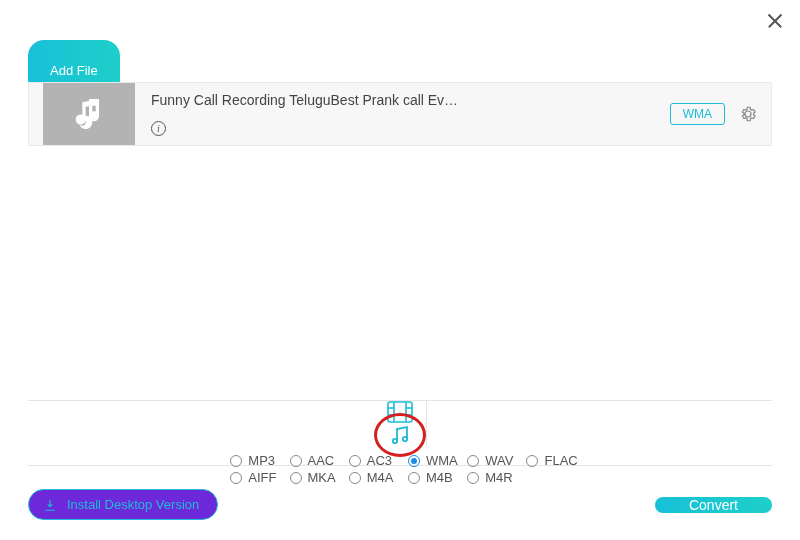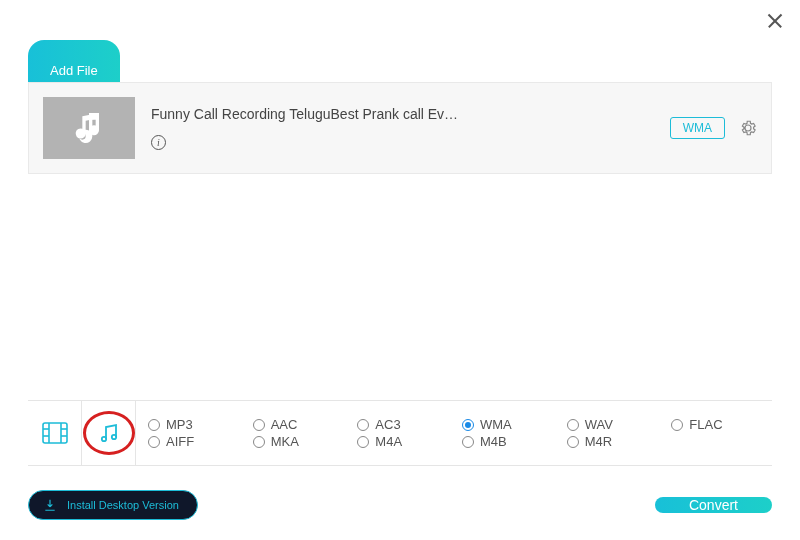--- a/index.html
+++ b/index.html
@@ -43,21 +43,21 @@
     padding: 23px 22px;
     font-size: 13px;
     cursor: pointer;
   }
 
   .file-row {
     position: absolute;
     top: 82px;
     left: 28px;
     right: 28px;
-    height: 92px;
+    height: 64px;
     background: #f7f7f7;
     border: 1px solid #e9e9e9;
     display: flex;
     align-items: center;
     padding: 10px 14px;
   }
   .thumb {
     width: 92px;
     height: 62px;
     background: #b3b3b3;
@@ -113,20 +113,21 @@
   .formats-panel {
     position: absolute;
     left: 28px;
     right: 28px;
     top: 400px;
     border-top: 1px solid #e5e5e5;
     border-bottom: 1px solid #e5e5e5;
     height: 66px;
     display: flex;
     align-items: center;
+    flex-direction: column;
   }
   .tab-icon {
     width: 54px;
     height: 100%;
     display: flex;
     align-items: center;
     justify-content: center;
     border-right: 1px solid #e5e5e5;
     color: #888;
   }
@@ -184,24 +185,24 @@
     left: 28px;
     right: 28px;
     bottom: 20px;
     display: flex;
     align-items: center;
     justify-content: space-between;
   }
   .install-btn {
     border: 1px solid #1dbcd8;
     color: #1dbcd8;
-    background: #0f172a;
+    background: #6d28d9;
     border-radius: 16px;
     padding: 7px 18px 7px 14px;
-    font-size: 11px;
+    font-size: 13px;
     cursor: pointer;
     display: inline-flex;
     align-items: center;
     gap: 10px;
   }
   .convert-btn {
     background: linear-gradient(90deg,#18c0d8,#1dcfc9);
     color: #fff;
     border: none;
     border-radius: 16px;

